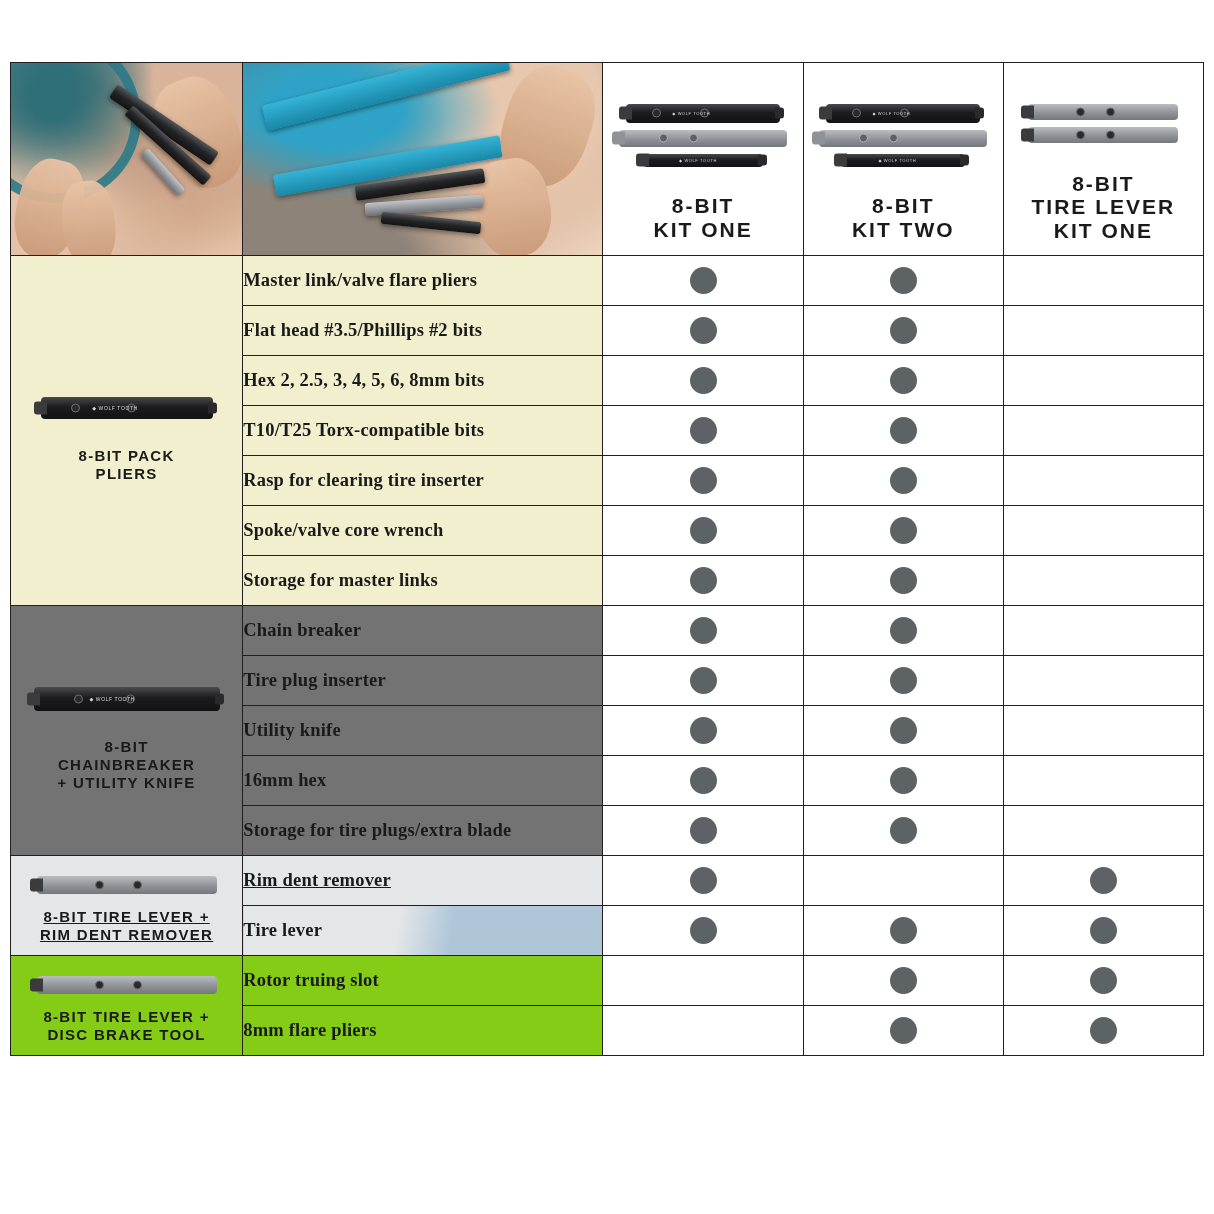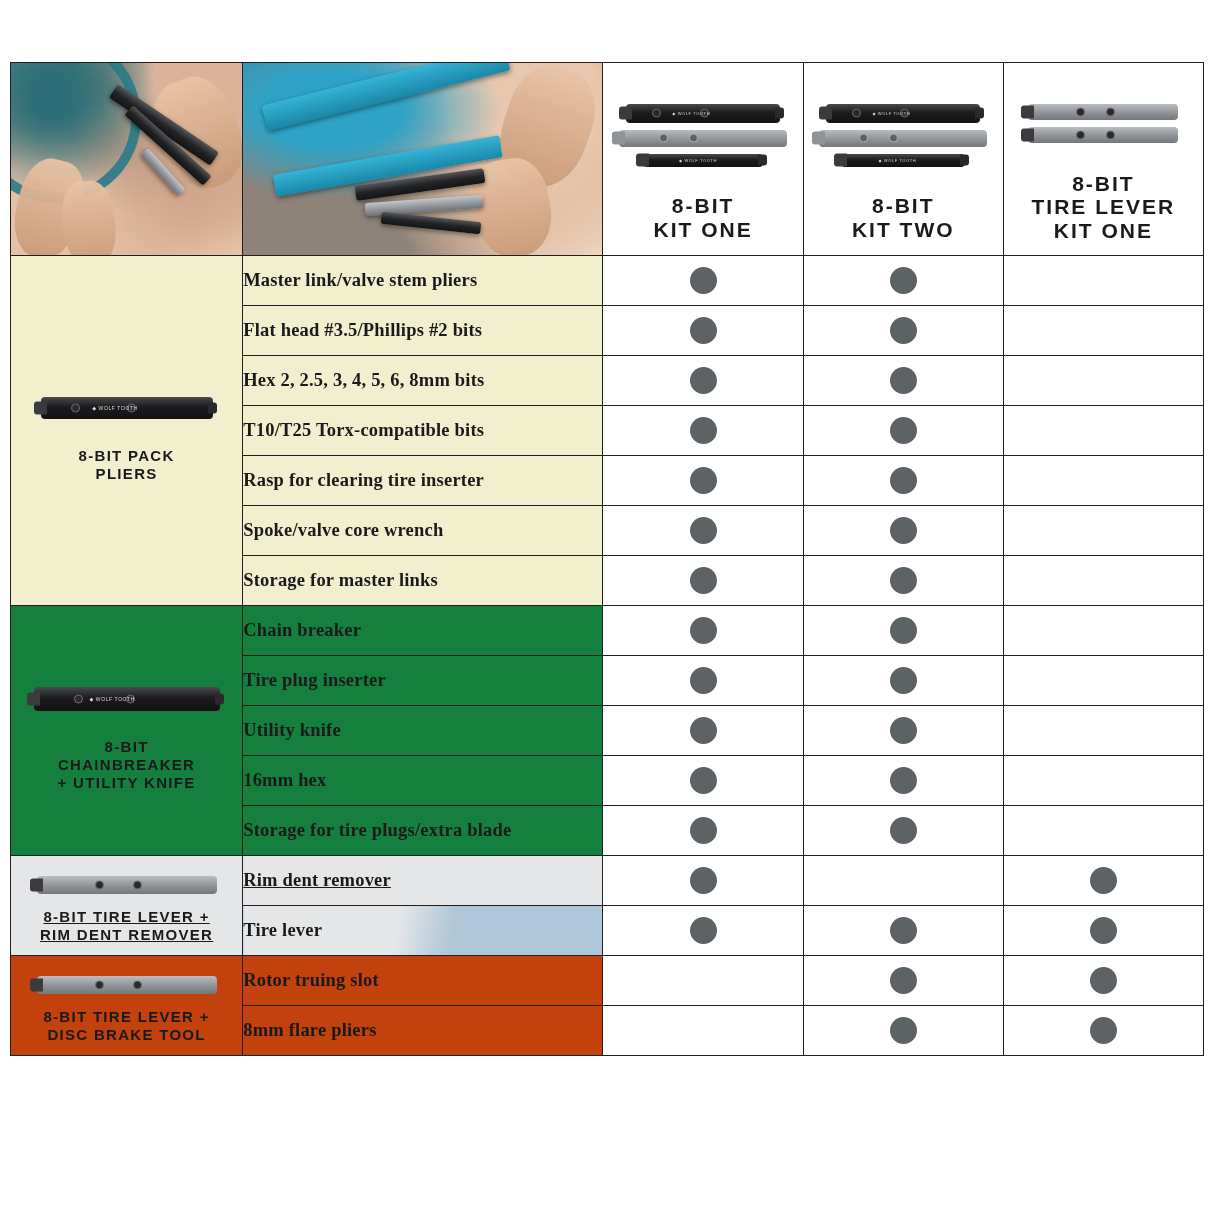--- a/index.html
+++ b/index.html
@@ -200,23 +200,23 @@
   .grp-art {
     height: 58px;
     display: flex;
     align-items: center;
     justify-content: center;
     margin-bottom: 10px;
   }
   .grp-art.small { height: 34px; margin-bottom: 6px; }
 
   .bg-yellow { background: #f2efcf; }
-  .bg-green  { background: #15803d; }
+  .bg-green  { background: #737373; }
   .bg-grey   { background: #e4e6e8; text-decoration: underline; }
-  .bg-blue   { background: #c2410c; }
+  .bg-blue   { background: #84cc16; }
 
   
   .fn {
     height: 49px;
     padding: 0 0 0 14px;
     font-size: 18.5px;
     font-weight: bold;
     font-family: "Liberation Serif", serif;
     letter-spacing: .2px;
   }
@@ -358,21 +358,21 @@
                 <div class="jaw"></div>
               <div class="pin" style="left:30px;"></div>
                 <div class="pin" style="left:86px;"></div>
               <div class="brand" style="font-size:5px;">◆ WOLF TOOTH</div>
                 <div class="notch"></div>
             </div>
           </div>
           <div class="label">8-BIT PACK
 PLIERS</div>
         </td>
-        <td class="fn bg-yellow">Master link/valve stem pliers</td>
+        <td class="fn bg-yellow">Master link/valve flare pliers</td>
         <td class="dotcell"><span class="dot"></span></td>
         <td class="dotcell"><span class="dot"></span></td>
         <td class="dotcell"><span class="blank"></span></td>
       </tr>
       <tr>
         <td class="fn bg-yellow">Flat head #3.5/Phillips #2 bits</td>
         <td class="dotcell"><span class="dot"></span></td>
         <td class="dotcell"><span class="dot"></span></td>
         <td class="dotcell"><span class="blank"></span></td>
       </tr>

